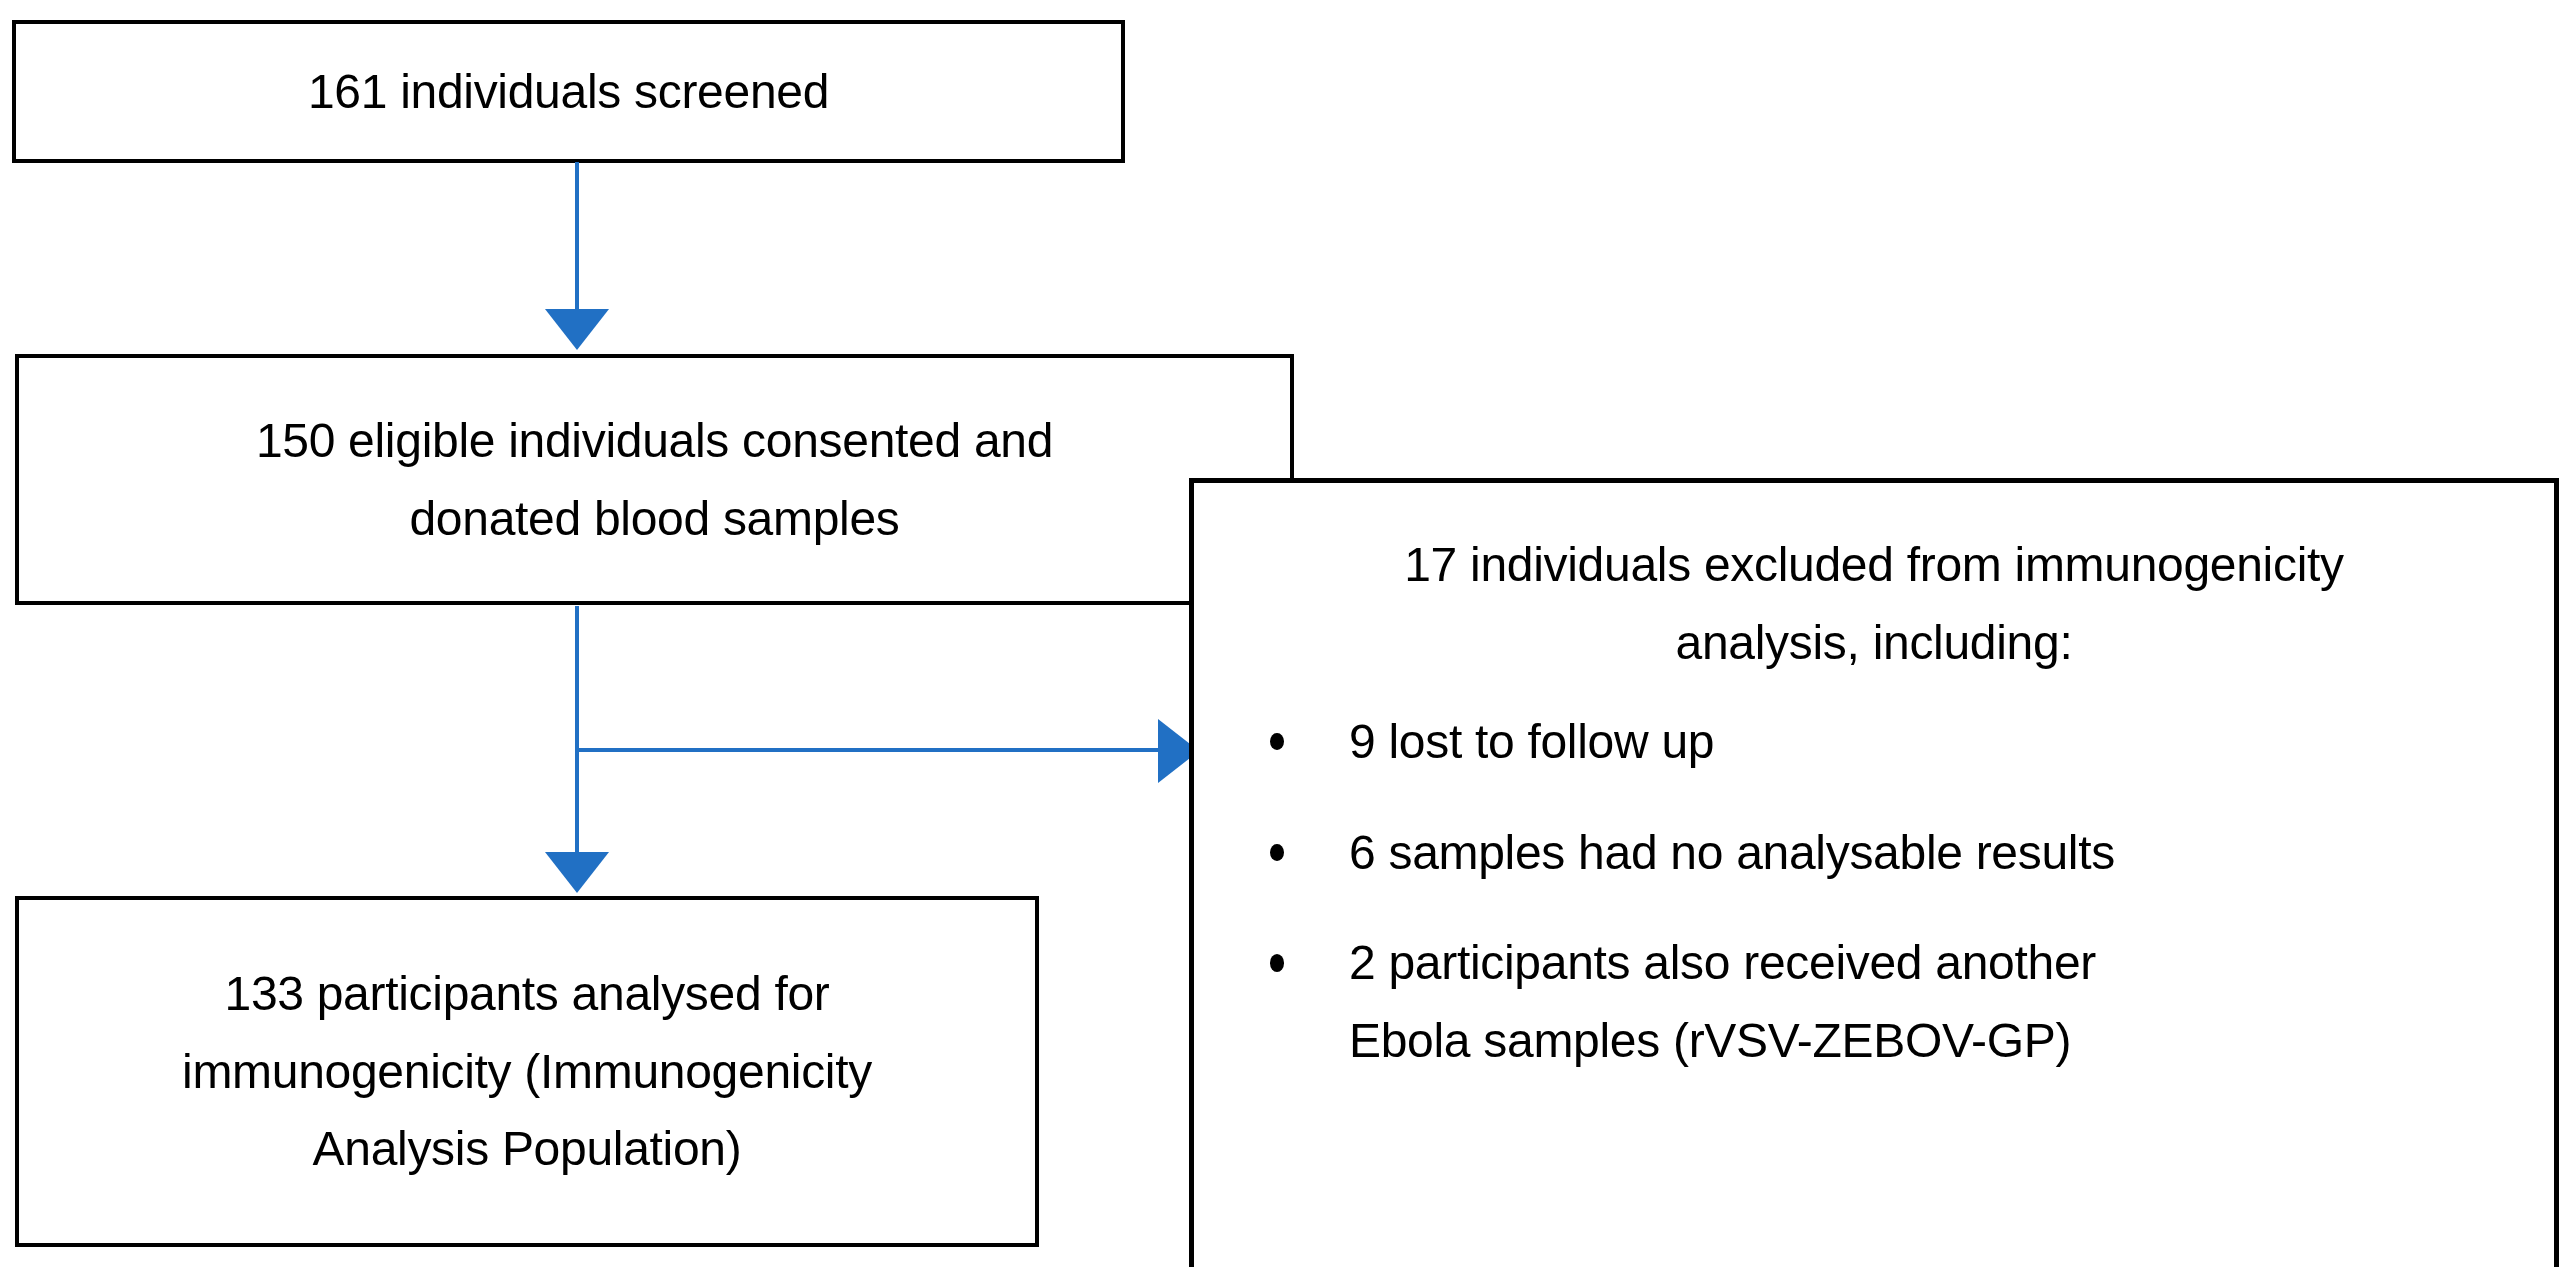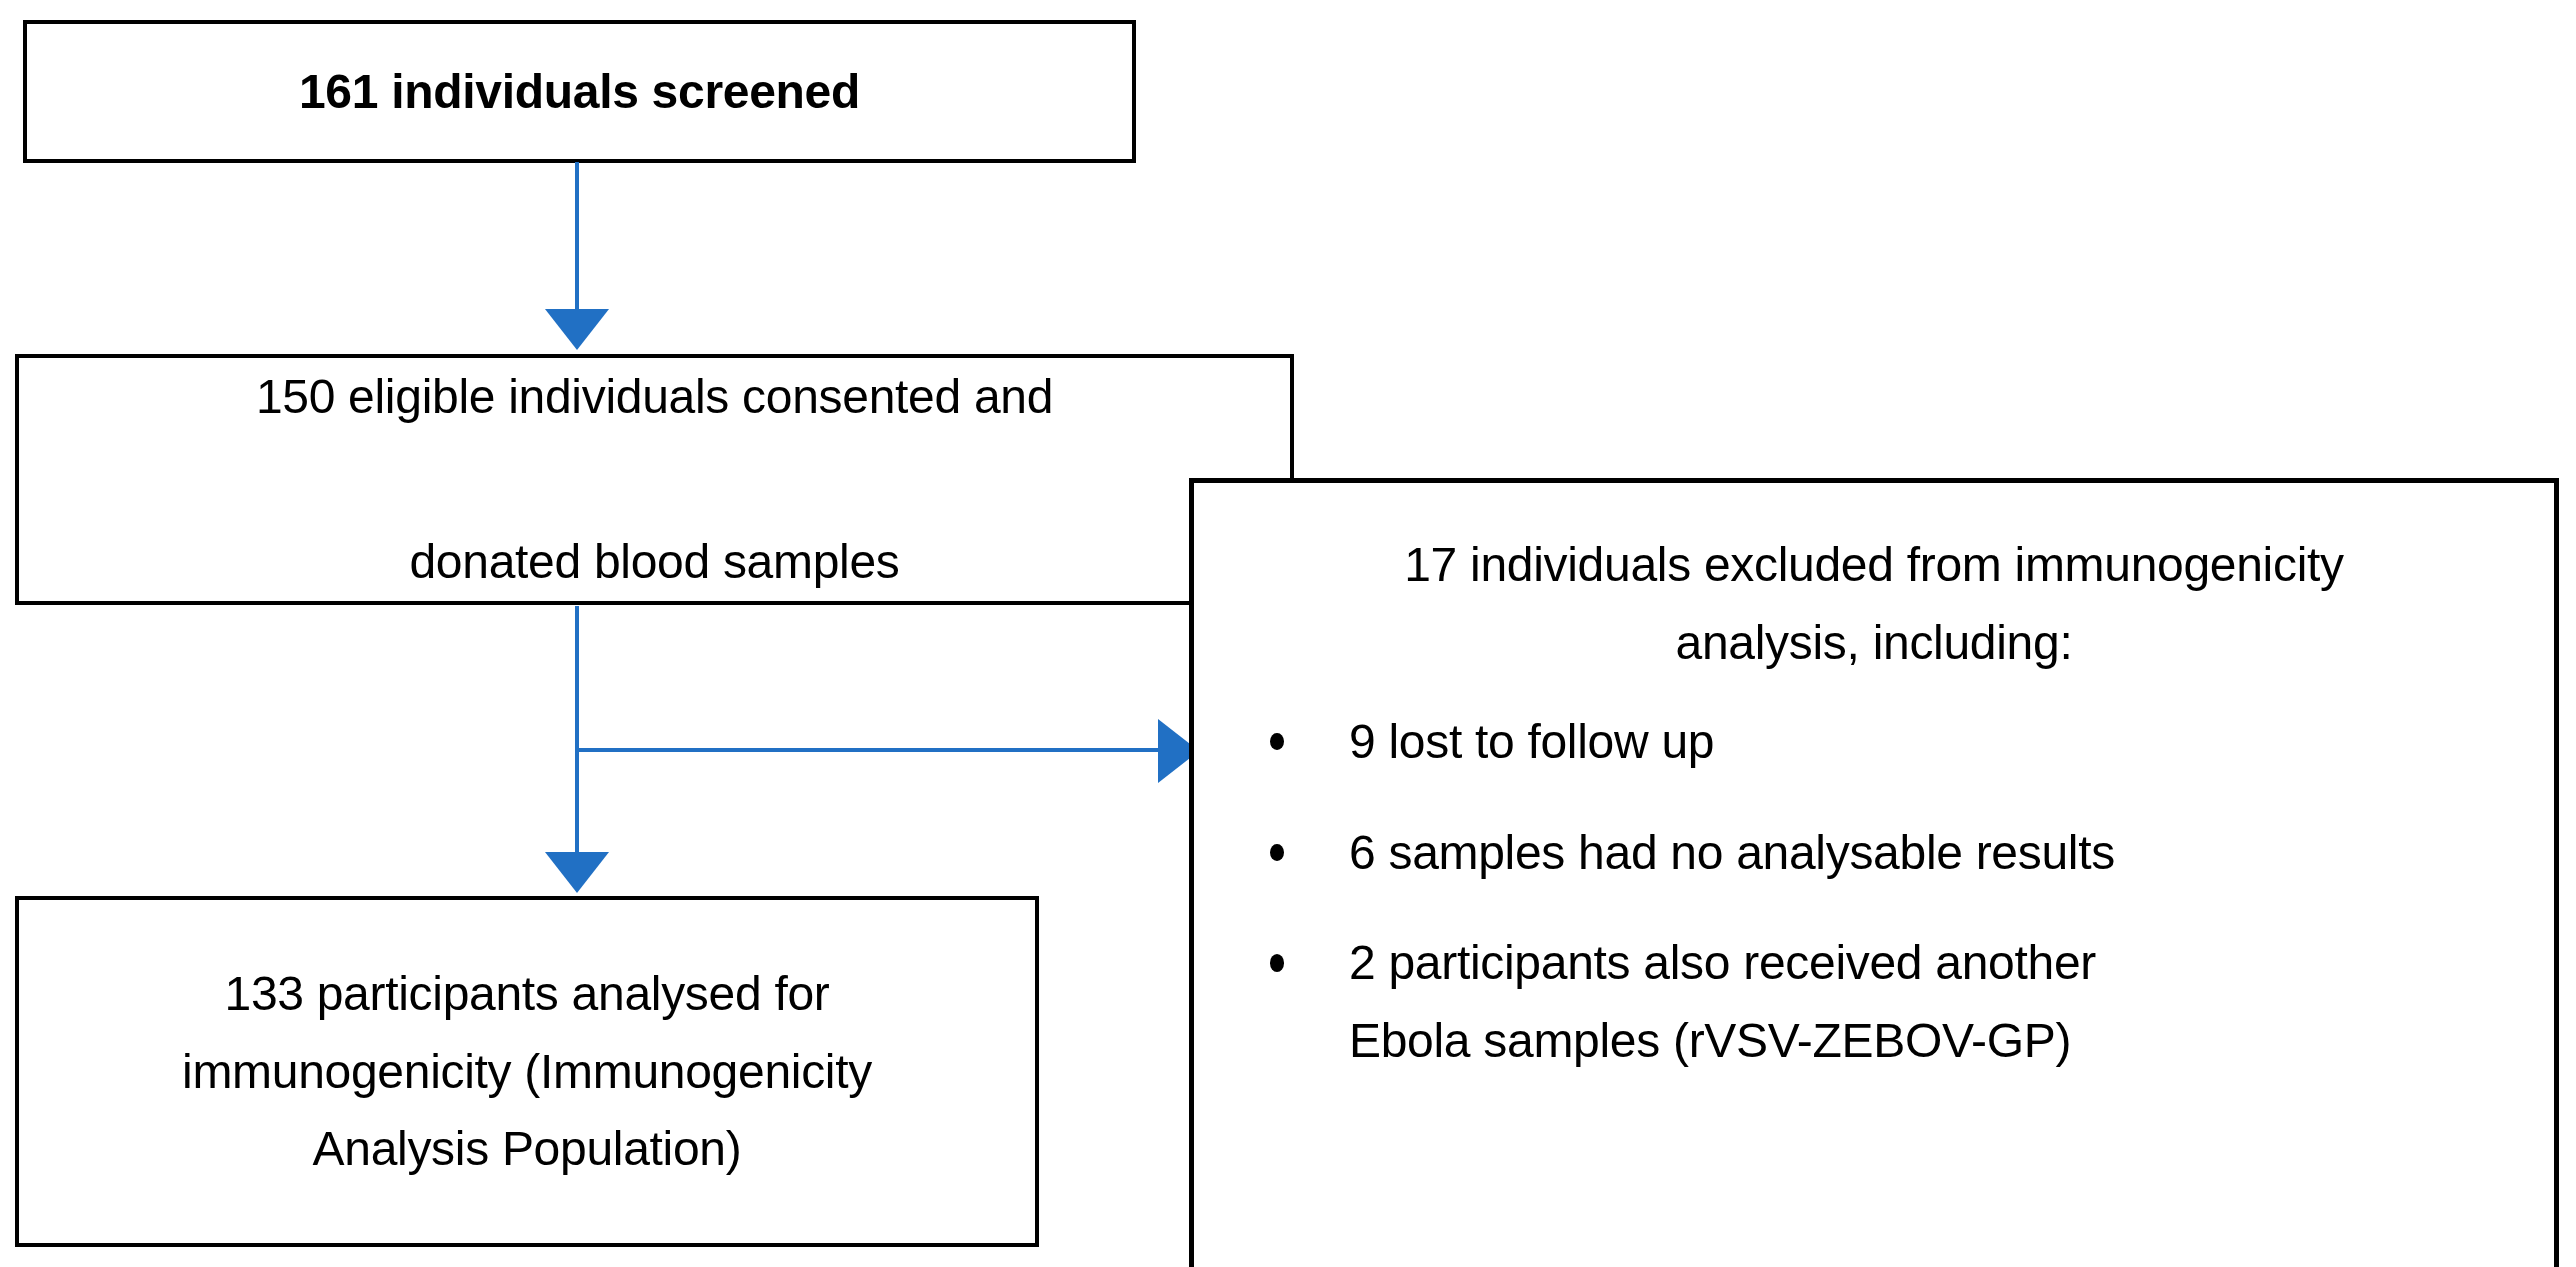--- a/index.html
+++ b/index.html
@@ -31,22 +31,22 @@
     text-align: center;
   }
   .box-line {
     font-size: 48px;
     line-height: 1.62;
     color: #000000;
     letter-spacing: -0.3px;
     white-space: nowrap;
   }
 
-  #box-screened  { left: 23px;  top: 20px;   width: 1113px; height: 143px; font-weight: bold; }
-  #box-consented { left: 15px;  top: 354px;  width: 1279px; height: 251px; justify-content: space-between; }
+  #box-screened  { left: 12px;  top: 20px;   width: 1113px; height: 143px; }
+  #box-consented { left: 15px;  top: 354px;  width: 1279px; height: 251px; }
   #box-analysed  { left: 15px;  top: 896px; width: 1024px; height: 351px; }
 
   
   #box-excluded {
     position: absolute;
     left: 1189px;
     top: 478px;
     width: 1370px;
     height: 847px;
     box-sizing: border-box;

